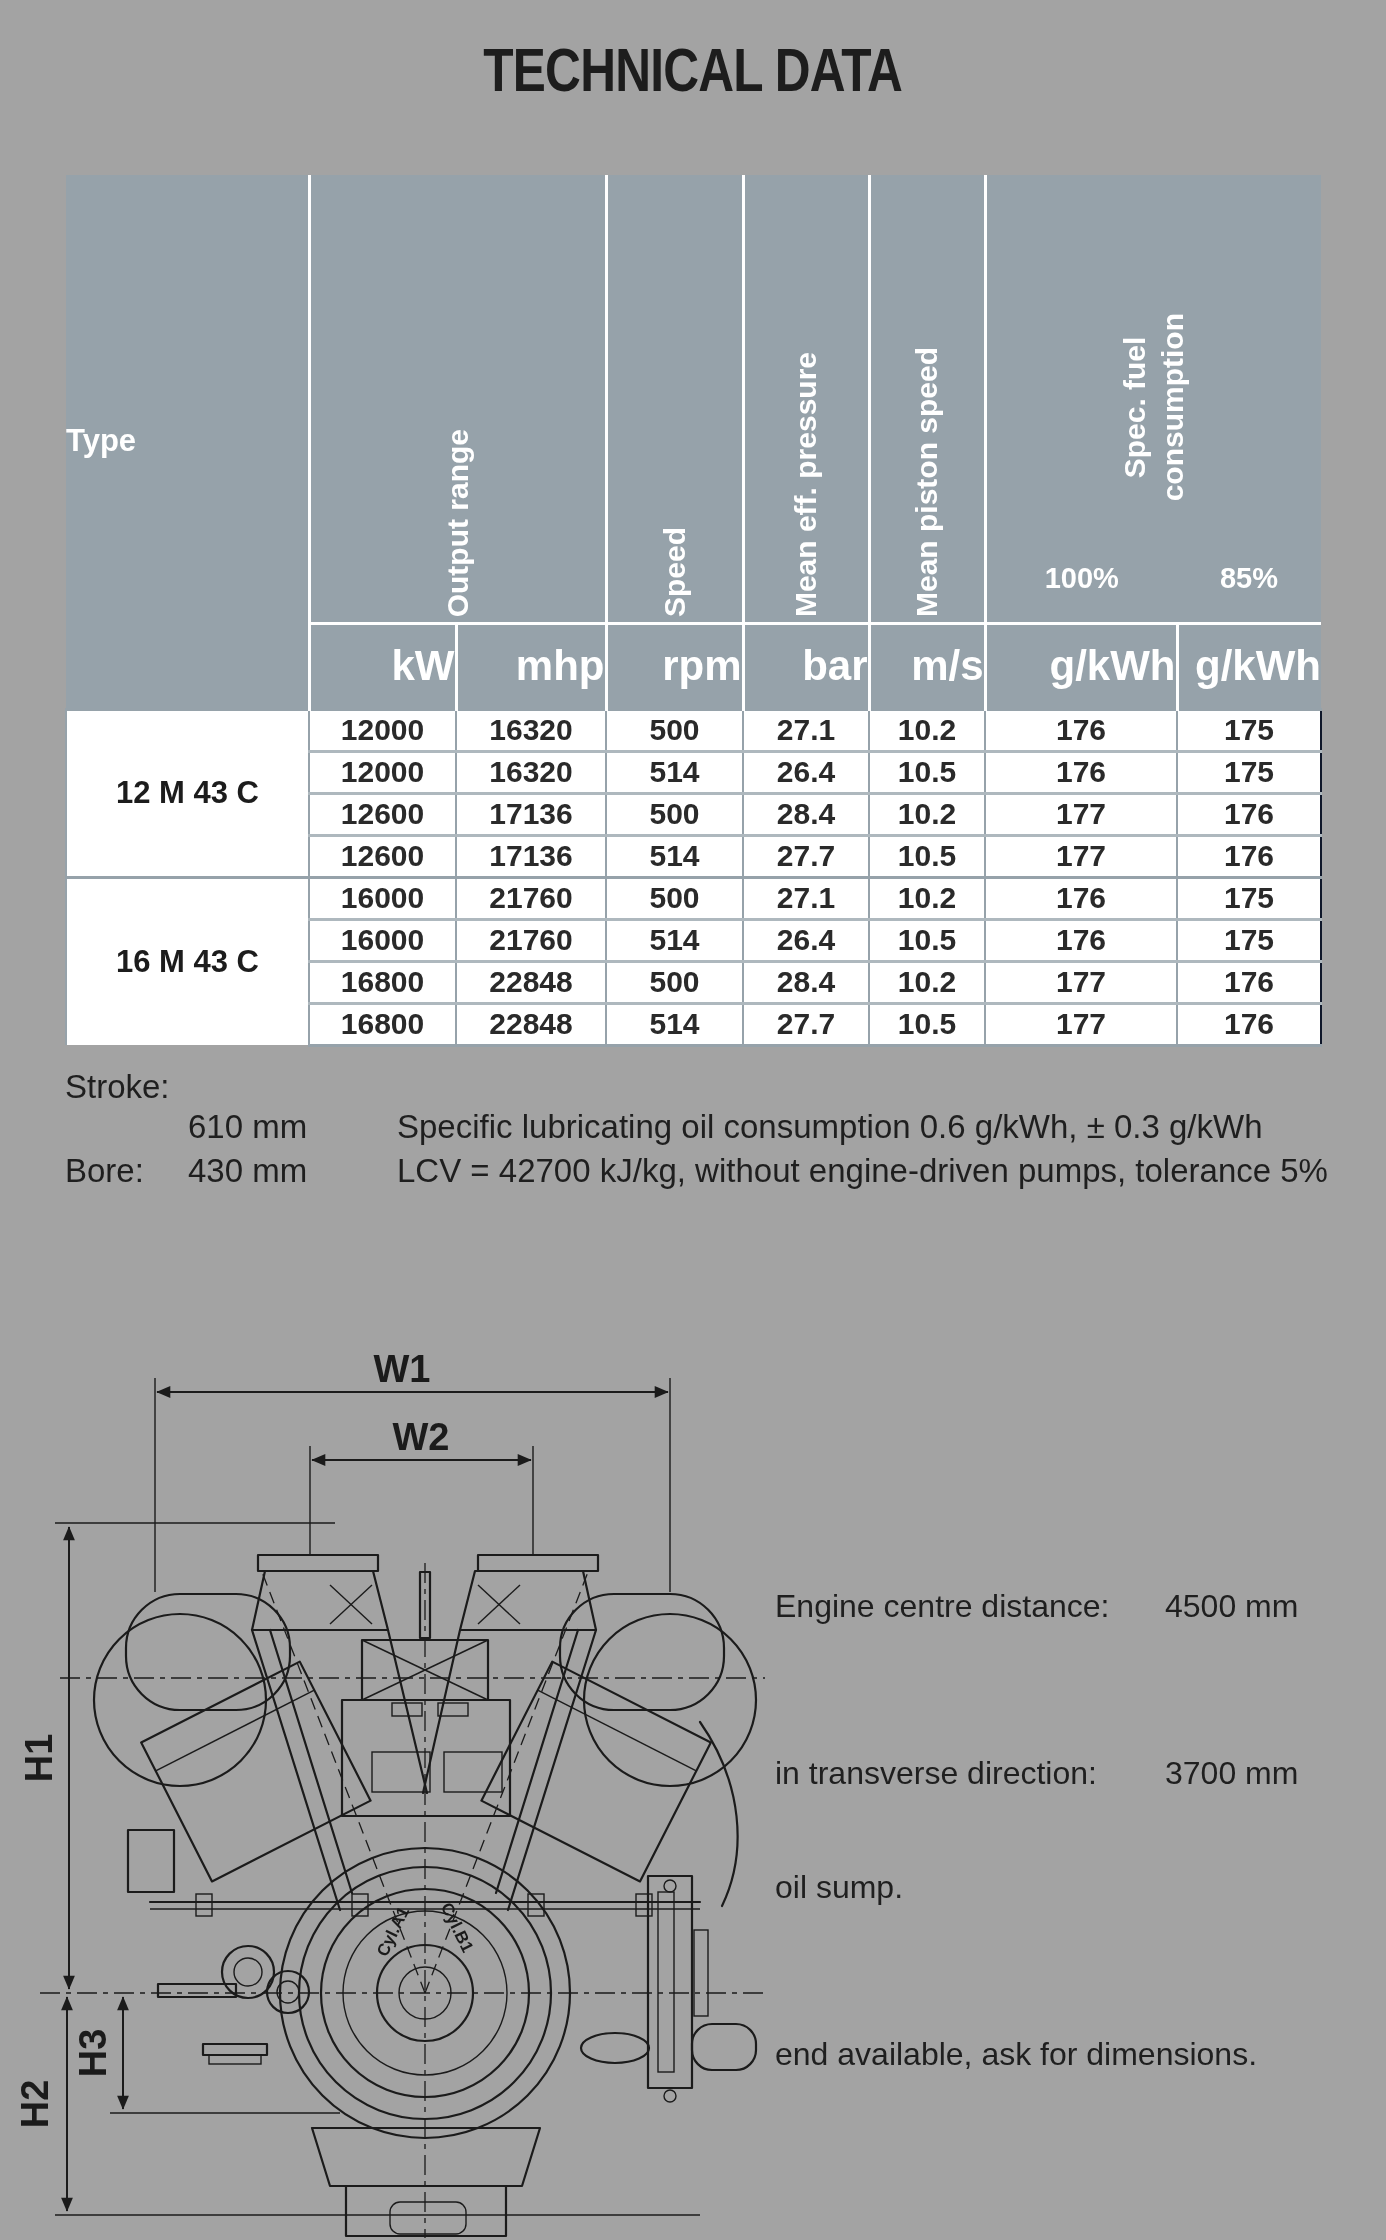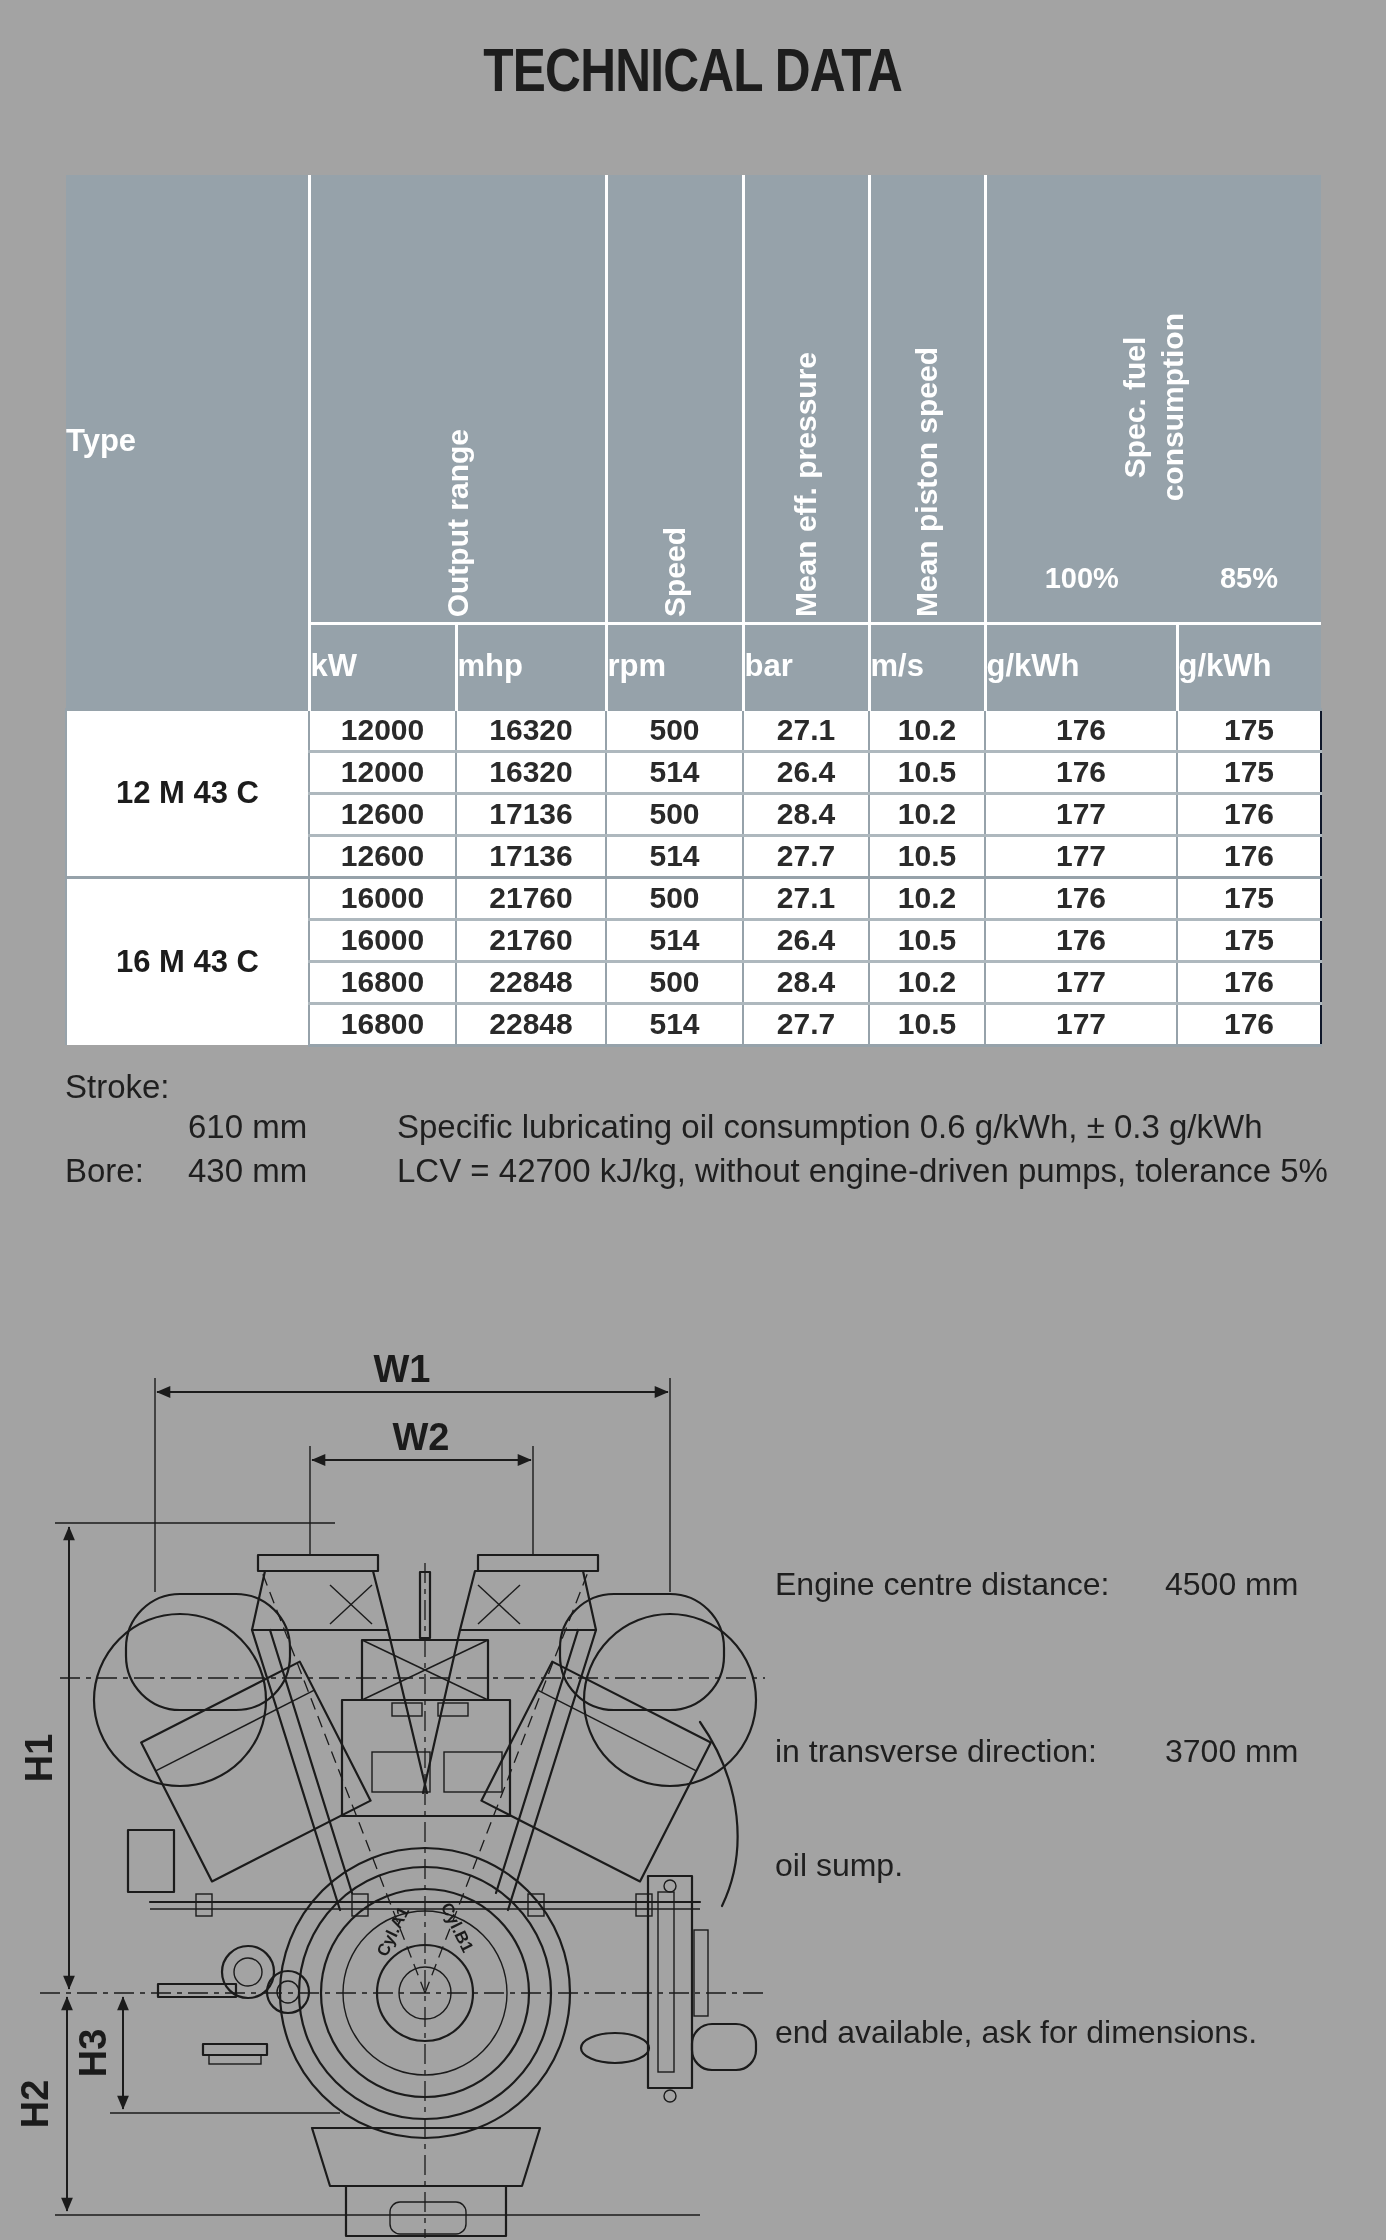--- a/index.html
+++ b/index.html
@@ -15,34 +15,34 @@
   table.spec td{padding:0;margin:0;}
   .h{background:#96a2aa;color:#ffffff;font-weight:bold;}
   .bl{border-left:3px solid #ffffff;}
   .bt{border-top:3px solid #ffffff;}
   .typehead{font-size:31px;text-align:left;vertical-align:middle;}
   .vert{vertical-align:bottom;text-align:center;padding-bottom:18px;}
   .vert.sf{padding-bottom:30px;}
   .vtxt{writing-mode:vertical-rl;transform:rotate(180deg);display:inline-block;
         font-size:30px;line-height:1.25;white-space:nowrap;}
   .pct{font-size:29px;text-align:center;vertical-align:middle;}
-  .unit{font-size:31px;text-align:left;vertical-align:middle;}
+  .unit{font-size:42px;text-align:right;vertical-align:middle;}
   tr.dr{height:42px;}
   td.d{background:#ffffff;text-align:center;vertical-align:middle;font-size:30px;
        color:#2a2a2a;border-left:2px solid #96a2aa;font-weight:bold;}
   td.or{border-right:2px solid #0f172a;}
   td.tg{background:#ffffff;font-weight:bold;font-size:31px;text-align:center;
         vertical-align:middle;border-left:2px solid #96a2aa;color:#1c1c1c;}
   tr.dr2 td.d{border-top:3px solid #aeb8be;}
   tr.dg td{border-top:3px solid #96a2aa;}
   tr.lastr td{border-bottom:3px solid #96a2aa;}
   
   .noteline{position:absolute;font-size:33px;line-height:38px;white-space:nowrap;color:#1f1f1f;}
   
-  .sideline{position:absolute;font-size:32px;line-height:37px;white-space:nowrap;color:#1f1f1f;}
+  .sideline{position:absolute;font-size:32px;line-height:37px;white-space:nowrap;color:#1f1f1f;margin-top:22px;}
   
   svg.draw{position:absolute;left:0;top:1300px;}
   .eg{stroke:#1b1b1b;stroke-width:2.2;fill:none;stroke-linejoin:round;stroke-linecap:round;}
   .egt{stroke:#1b1b1b;stroke-width:1.4;fill:none;}
   .dim{stroke:#1b1b1b;stroke-width:2;fill:none;}
   .ext{stroke:#1b1b1b;stroke-width:1.4;fill:none;}
   .cl{stroke:#1b1b1b;stroke-width:1.3;fill:none;stroke-dasharray:20 6 5 6;}
   .clb{stroke:#1b1b1b;stroke-width:1.3;fill:none;stroke-dasharray:12 7;}
   .dimlabel{font-family:"Liberation Sans",sans-serif;font-size:38px;font-weight:bold;fill:#1b1b1b;}
   .cyllabel{font-family:"Liberation Sans",sans-serif;font-size:17px;font-weight:bold;fill:#1b1b1b;}

